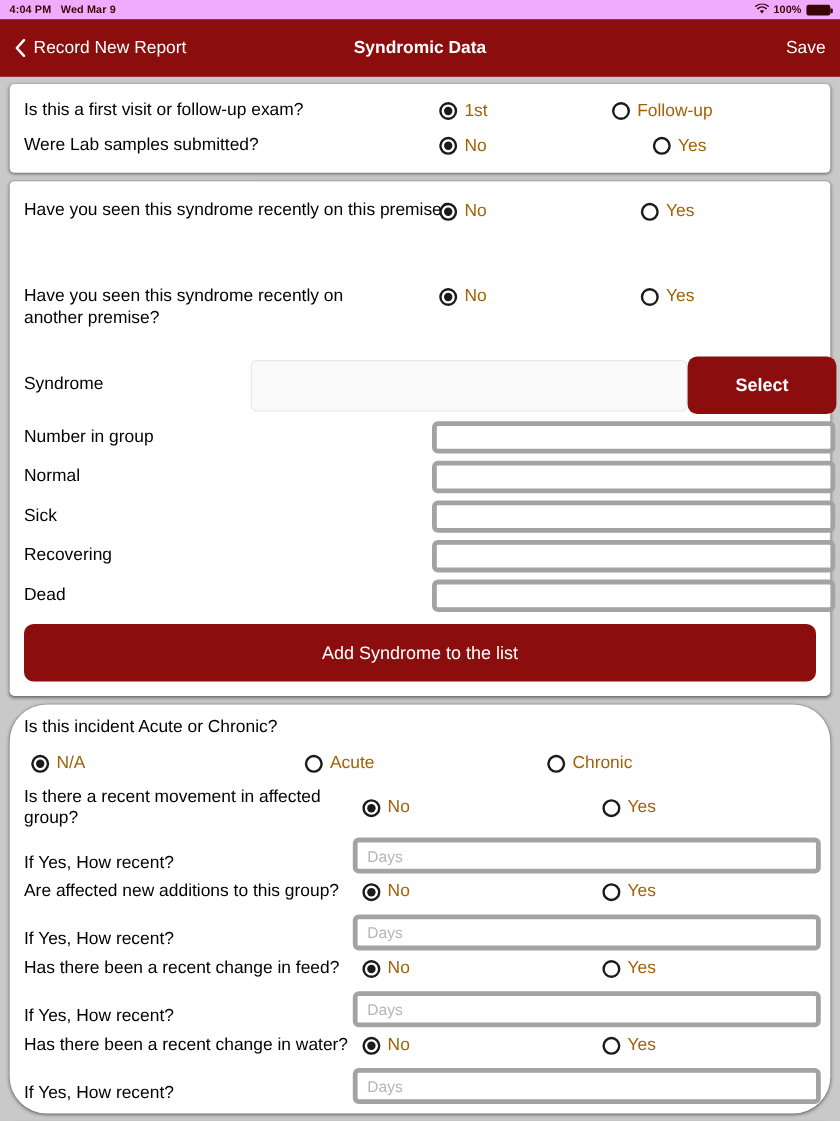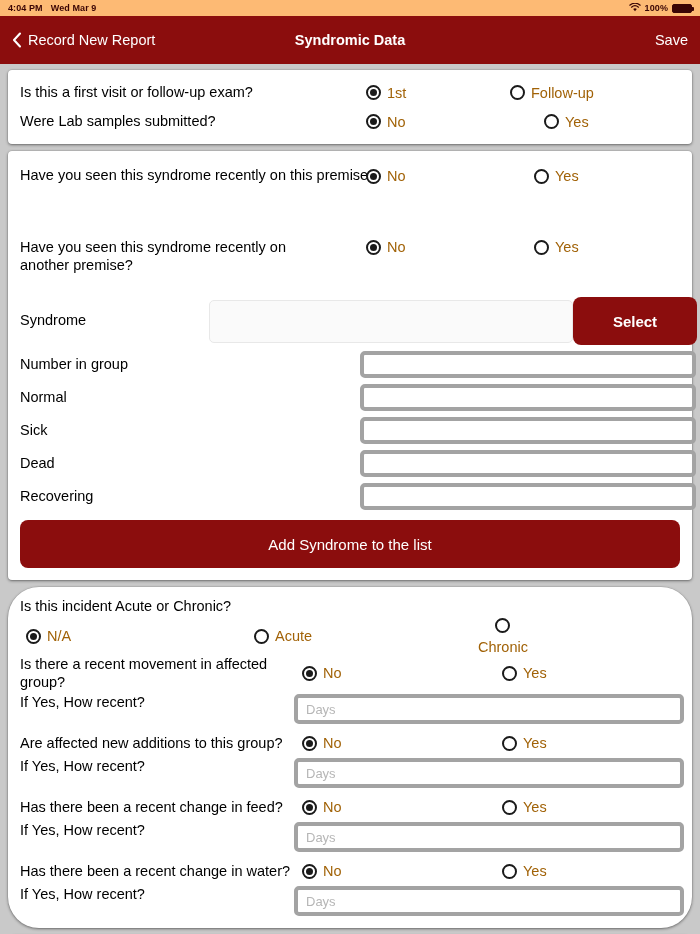--- a/index.html
+++ b/index.html
@@ -6,21 +6,21 @@
   html, body {
     width: 700px; height: 934px;
     background: #c8c8c8;
     font-family: "Liberation Sans", sans-serif;
     overflow: hidden;
   }
   .app { width: 700px; height: 934px; position: relative; background: #c9c9c9; }
 
   
   .statusbar {
-    height: 16px; background: #fdba74; color: #3a0505;
+    height: 16px; background: #f0abfc; color: #3a0505;
     display: flex; align-items: center; padding: 0 8px;
     font-size: 9px; font-weight: bold; letter-spacing: .1px;
   }
   .sb-time { margin-right: 8px; }
   .sb-date { }
   .sb-right { margin-left: auto; display: flex; align-items: center; gap: 4px; }
   .wifi-icon { display: inline-block; }
   .batt {
     width: 20px; height: 9px; border: 1px solid #3a0505; border-radius: 2px;
     position: relative; background: #3a0505;
@@ -116,28 +116,28 @@
   .num-row .qlabel { width: 330px; }
   .num-row .tf { position: absolute; left: 340px; width: 336px; }
   #sec2 .add-btn { height: 48px; margin: 10px 0 2px 0; border-radius: 8px; }
 
   
   #sec3 { padding-top: 7px; padding-bottom: 8px; border-radius: 31px; }
   .s3-title { height: 26px; }
   .s3-triple { height: 32px; }
   .s3-triple .o1 { position: absolute; left: 6px; }
   .s3-triple .o2 { position: absolute; left: 234px; }
-  .s3-triple .o3 { position: absolute; left: 458px; flex-direction: column; }
+  .s3-triple .o3 { position: absolute; left: 436px; }
 
   .s3-q { min-height: 30px; padding: 3px 0; }
   .s3-q .qlabel { width: 275px; line-height: 1.25; }
   .s3-q .opt-a { position: absolute; left: 282px; }
   .s3-q .opt-b { position: absolute; left: 482px; }
 
-  .s3-days { height: 34px; display: flex; align-items: flex-start; position: relative; }
+  .s3-days { height: 34px; display: flex; align-items: flex-end; position: relative; }
   .s3-days .qlabel { width: 275px; }
   .s3-days .tf { position: absolute; left: 274px; right: -4px; height: 30px; }
 
   .save-btn { height: 44px; margin: 7px 8px 0 8px; border-radius: 8px;
               box-shadow: 0 1px 3px rgba(0,0,0,.4); }
 </style>
 </head>
 <body>
 
 <div class="app">
@@ -238,25 +238,25 @@
       </div>
       <div class="row num-row">
         <span class="qlabel">Normal</span>
         <span class="tf"></span>
       </div>
       <div class="row num-row">
         <span class="qlabel">Sick</span>
         <span class="tf"></span>
       </div>
       <div class="row num-row">
+        <span class="qlabel">Recovering</span>
+        <span class="tf"></span>
+      </div>
+      <div class="row num-row">
         <span class="qlabel">Dead</span>
-        <span class="tf"></span>
-      </div>
-      <div class="row num-row">
-        <span class="qlabel">Recovering</span>
         <span class="tf"></span>
       </div>
 
       <div class="btn-red add-btn">Add Syndrome to the list</div>
     </div>
 
     <div class="card" id="sec3">
 
       <div class="row s3-title">
         <span class="qlabel">Is this incident Acute or Chronic?</span>

